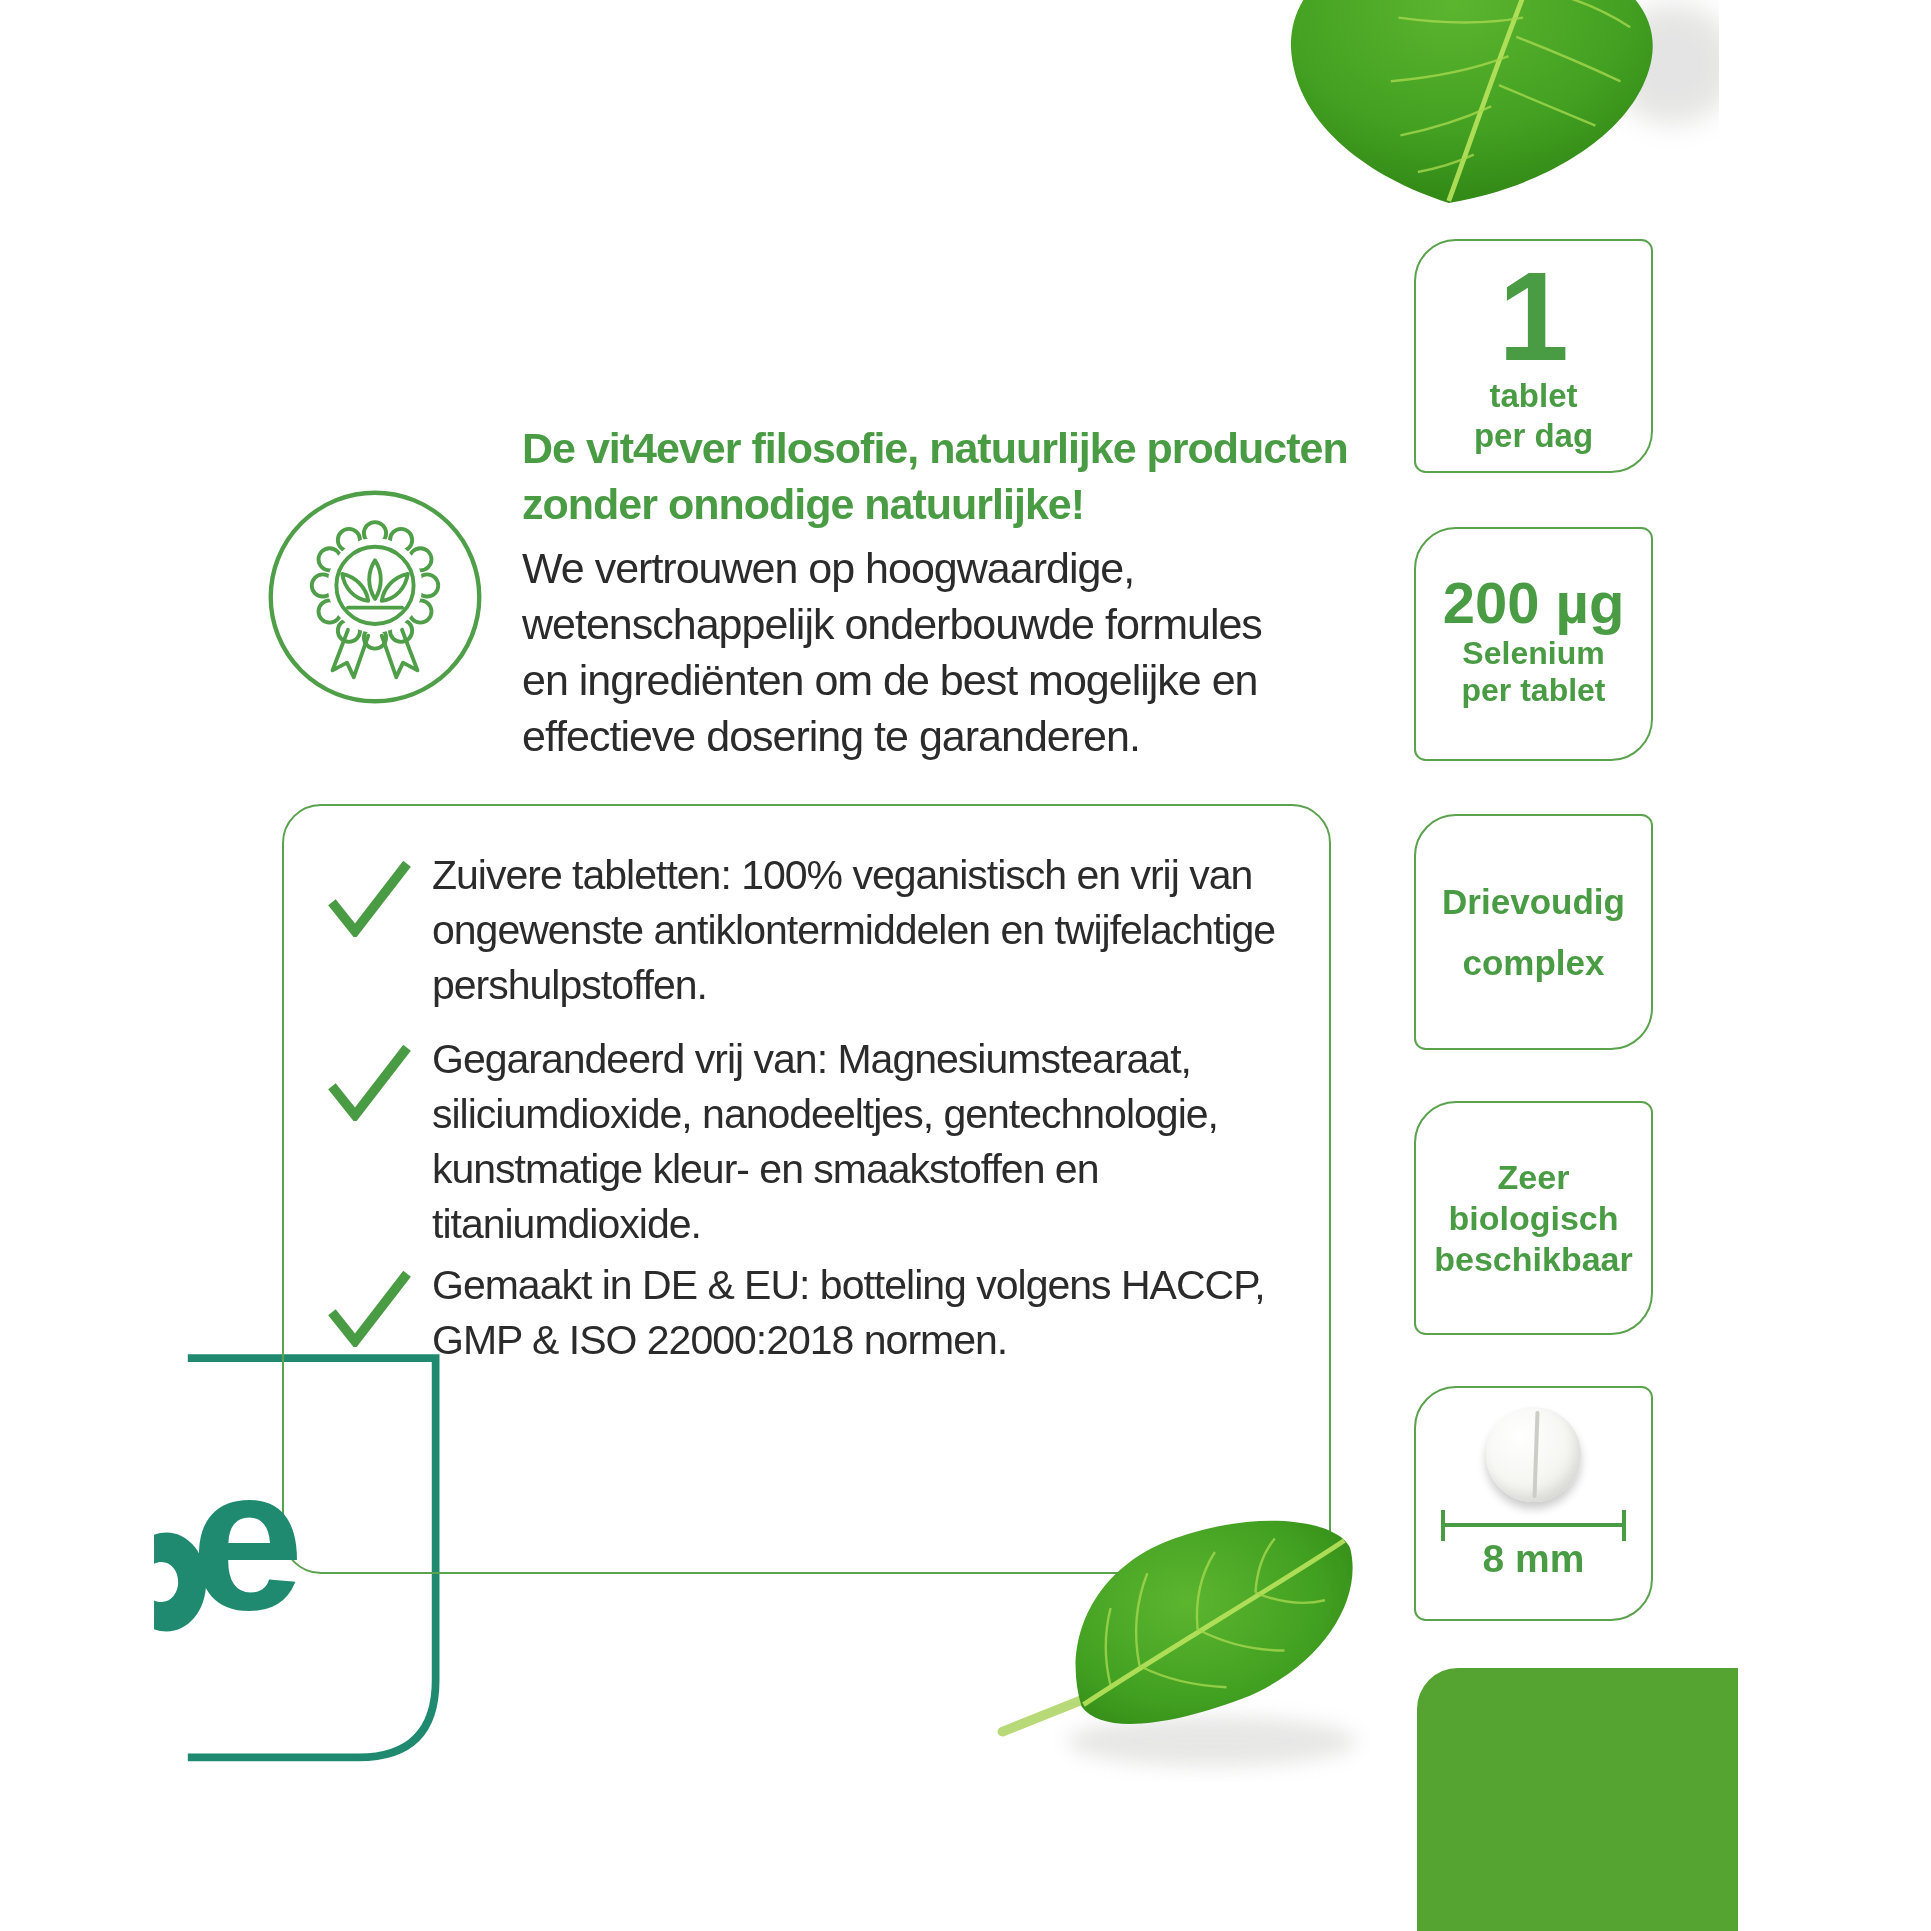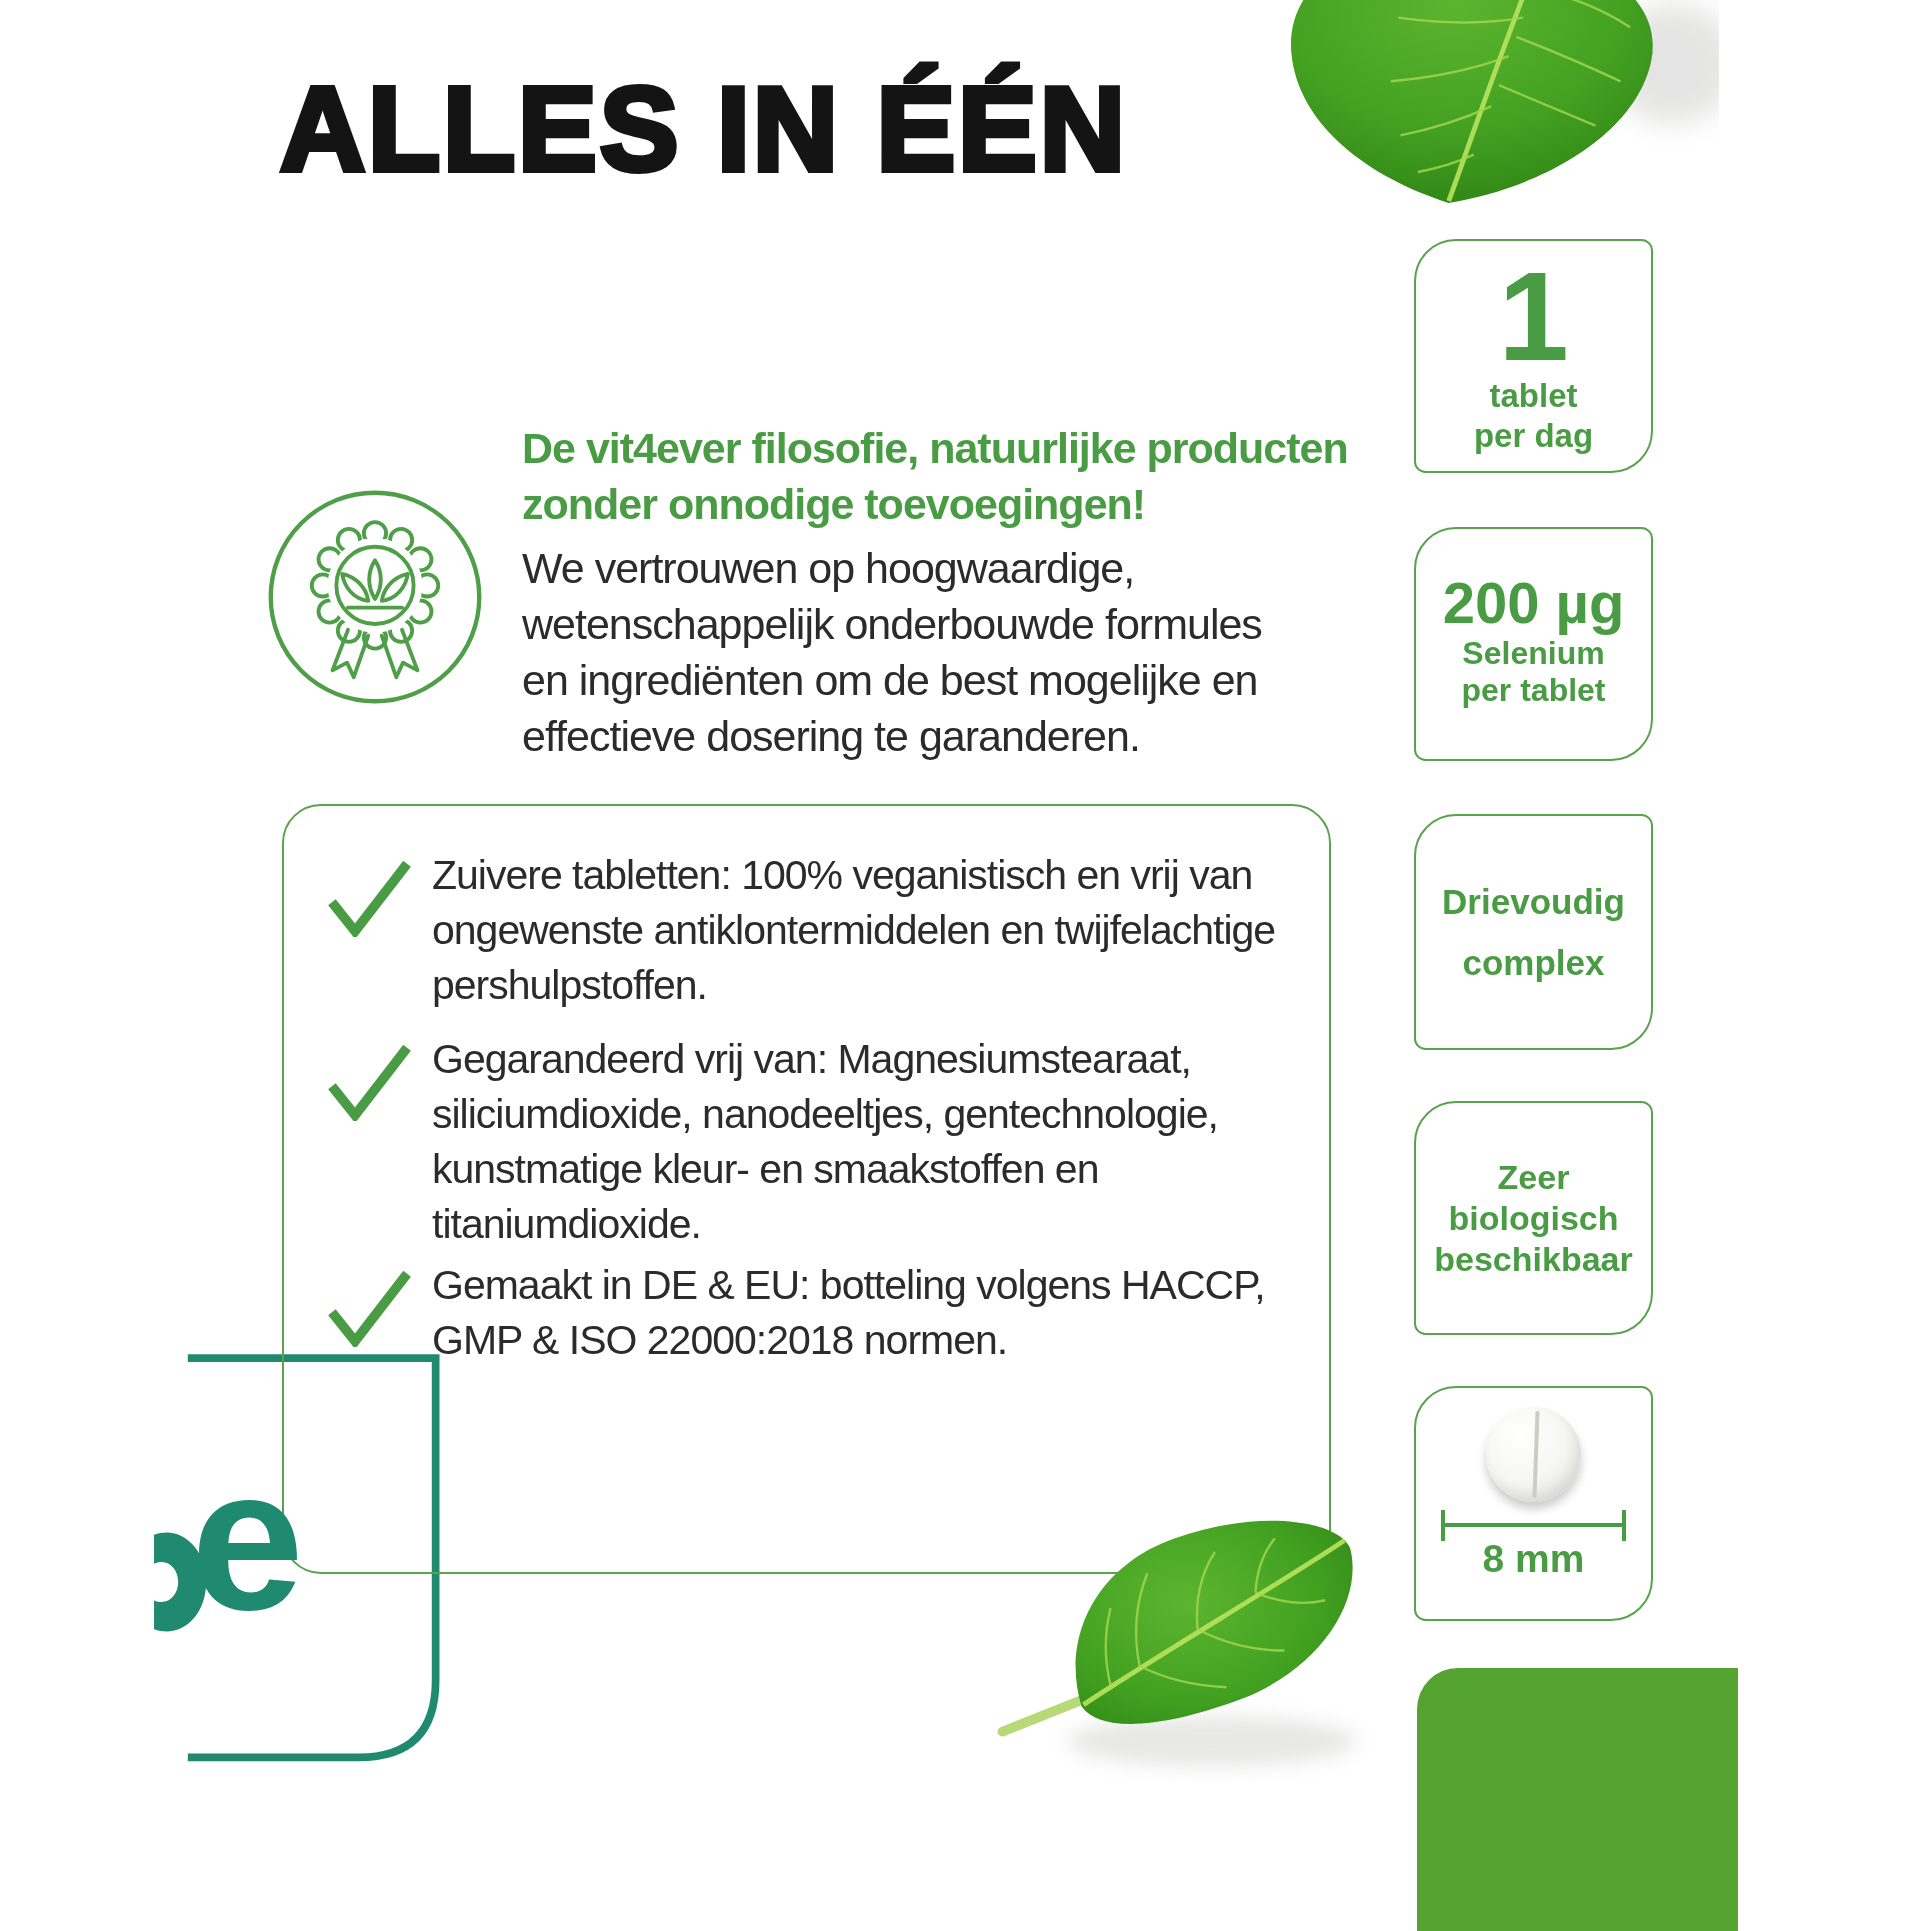--- a/index.html
+++ b/index.html
@@ -81,21 +81,20 @@
   
   .leaf-top{position:absolute;left:1246px;top:0px;z-index:6;}
   .leaf-bottom{position:absolute;left:985px;top:1492px;z-index:6;}
 </style>
 </head>
 <body>
 
 <div class="canvas">
 
   <div class="title">
-    <div>ALLES IN ÉÉN</div>
   </div>
 
   <svg class="badge" viewBox="0 0 232 232">
     <g fill="none" stroke="#4f9e48" stroke-width="4.5">
       <circle cx="116" cy="116" r="108"></circle>
     </g>
     <g transform="translate(116,104)">
       <g fill="#ffffff" stroke="#4f9e48" stroke-width="4">
         <circle cx="0" cy="-54" r="11.5"></circle>
           <circle cx="27" cy="-47" r="11.5"></circle>
@@ -119,21 +118,21 @@
         <path d="M-28,23 H28"></path>
         <path d="M-28,46 L-44,88 L-29,80 L-22,95 L-7,52"></path>
         <path d="M28,46 L44,88 L29,80 L22,95 L7,52"></path>
       </g>
     </g>
   </svg>
 
   <div class="philosophy">
     <div class="phil-heading">
       <div>De vit4ever filosofie, natuurlijke producten</div>
-      <div>zonder onnodige toevoegingen!</div>
+      <div>zonder onnodige natuurlijke!</div>
     </div>
     <div class="phil-body">
       <div>We vertrouwen op hoogwaardige,</div>
       <div>wetenschappelijk onderbouwde formules</div>
       <div>en ingrediënten om de best mogelijke en</div>
       <div>effectieve dosering te garanderen.</div>
     </div>
   </div>
 
   <svg class="logo-lines" width="270" height="425" viewBox="0 0 280 440">

